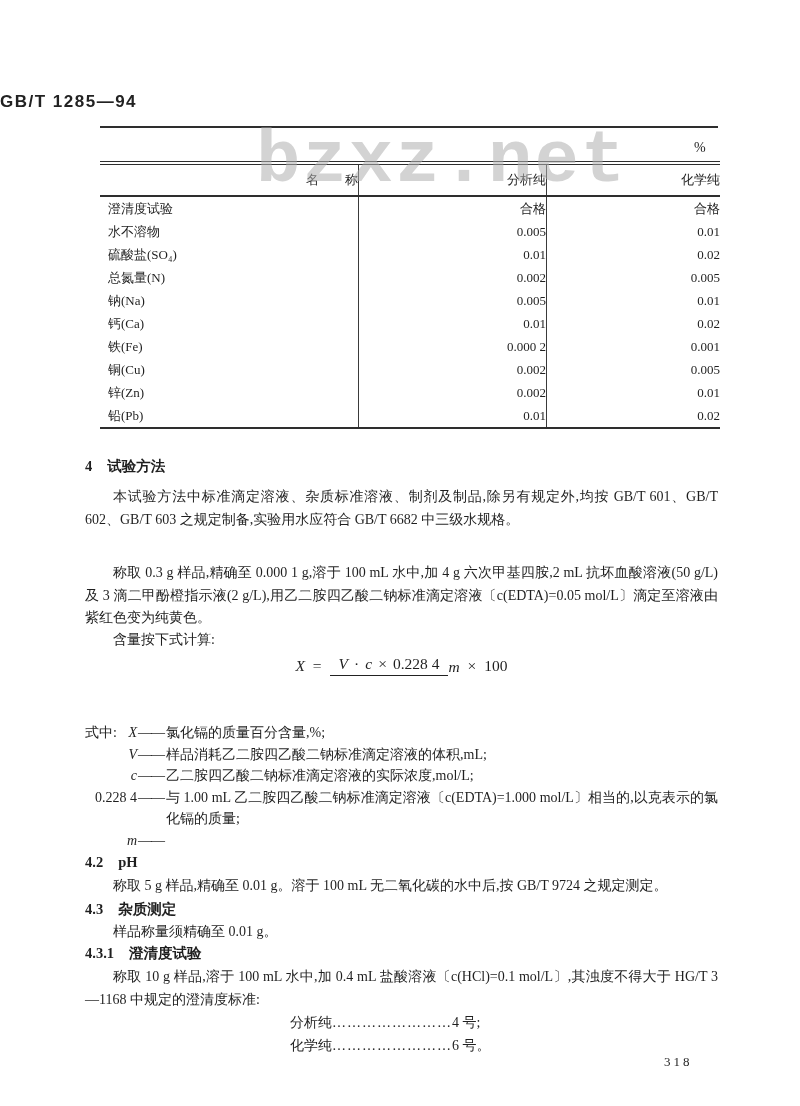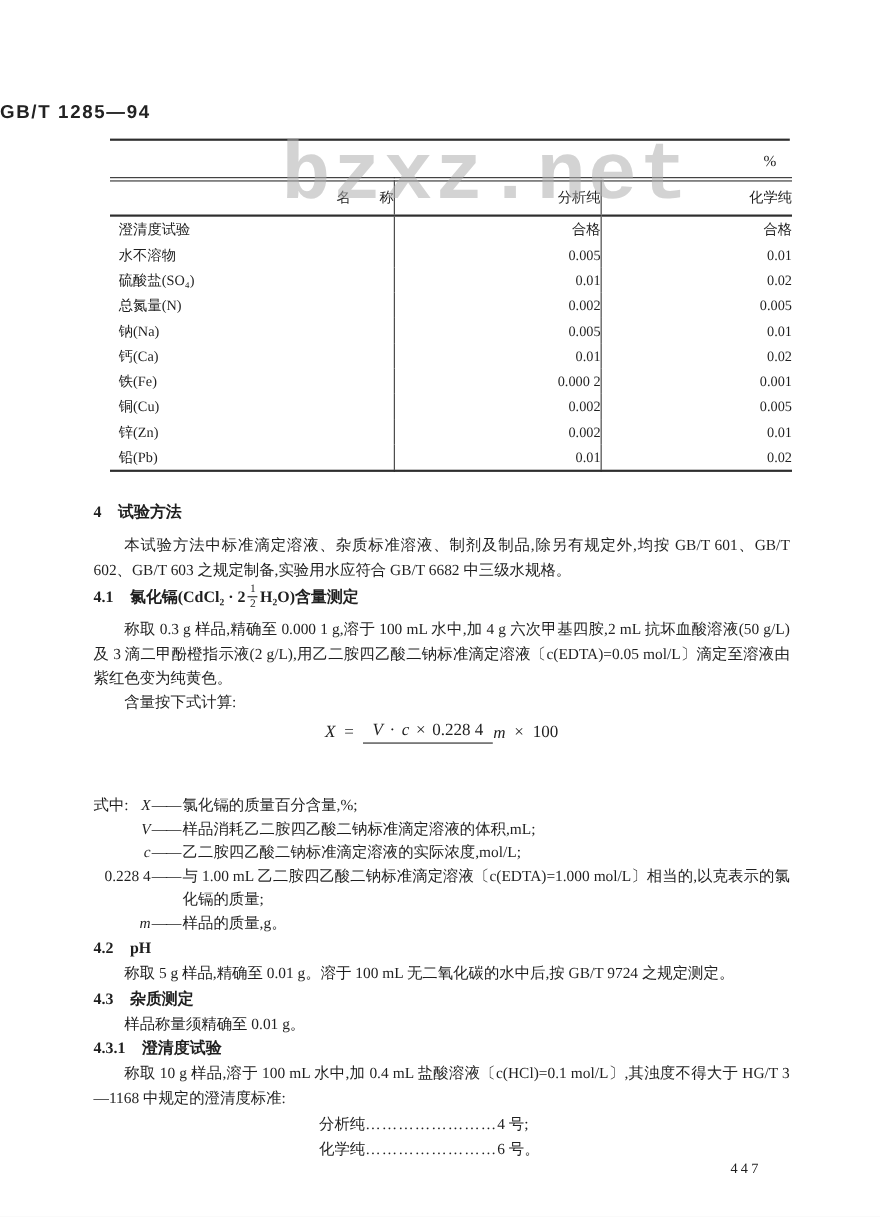--- a/index.html
+++ b/index.html
@@ -142,29 +142,20 @@
         <td class="c3">0.02</td>
       </tr>
     </tbody>
   </table>
 
   <div class="sec-h" style="top:456px">
     <span class="sec-num">4</span><span>试验方法</span>
   </div>
   <p class="para" style="top:486px">本试验方法中标准滴定溶液、杂质标准溶液、制剂及制品,除另有规定外,均按 GB/T 601、GB/T 602、GB/T 603 之规定制备,实验用水应符合 GB/T 6682 中三级水规格。</p>
 
-  <div class="sec-h h41" style="top:530px">
-    <span class="sec-num">4.1</span>
-    <span>氯化镉(CdCl₂ · 2</span>
-    <span class="frac">
-      <span class="fn">1</span>
-      <span class="fd">2</span>
-    </span>
-    <span>H₂O)含量测定</span>
-  </div>
   <p class="para" style="top:562px">称取 0.3 g 样品,精确至 0.000 1 g,溶于 100 mL 水中,加 4 g 六次甲基四胺,2 mL 抗坏血酸溶液(50 g/L)及 3 滴二甲酚橙指示液(2 g/L),用乙二胺四乙酸二钠标准滴定溶液〔c(EDTA)=0.05 mol/L〕滴定至溶液由紫红色变为纯黄色。</p>
   <p class="para" style="top:629px">含量按下式计算:</p>
 
   <div class="formula-wrap">
     <span class="f-var">X</span>
     <span>=</span>
     <span class="f-frac">
       <span class="f-num">
         <span class="f-var">V</span><span>·</span><span class="f-var">c</span><span>×</span><span>0.228 4</span>
       </span>
@@ -192,21 +183,20 @@
       <span class="lg-desc">乙二胺四乙酸二钠标准滴定溶液的实际浓度,mol/L;</span>
     </div>
     <div class="lg-row">
       <span class="lg-term">0.228 4</span>
       <span class="lg-dash">——</span>
       <span class="lg-desc">与 1.00 mL 乙二胺四乙酸二钠标准滴定溶液〔c(EDTA)=1.000 mol/L〕相当的,以克表示的氯化镉的质量;</span>
     </div>
     <div class="lg-row">
       <span class="lg-term f-var">m</span>
       <span class="lg-dash">——</span>
-      <span class="lg-desc">样品的质量,g。</span>
     </div>
   </div>
 
   <div class="sec-h" style="top:852px">
     <span class="sec-num">4.2</span><span>pH</span>
   </div>
   <p class="para" style="top:875px">称取 5 g 样品,精确至 0.01 g。溶于 100 mL 无二氧化碳的水中后,按 GB/T 9724 之规定测定。</p>
 
   <div class="sec-h" style="top:899px">
     <span class="sec-num">4.3</span><span>杂质测定</span>
@@ -218,15 +208,15 @@
   </div>
   <p class="para" style="top:966px">称取 10 g 样品,溶于 100 mL 水中,加 0.4 mL 盐酸溶液〔c(HCl)=0.1 mol/L〕,其浊度不得大于 HG/T 3—1168 中规定的澄清度标准:</p>
 
   <div class="grade-row" style="top:1012px">
     <span>分析纯</span><span class="leader">……………………</span><span>4 号;</span>
   </div>
   <div class="grade-row" style="top:1035px">
     <span>化学纯</span><span class="leader">……………………</span><span>6 号。</span>
   </div>
 
-  <div class="page-num">447</div>
+  <div class="page-num">318</div>
 
 </div>
 
 </body></html>

